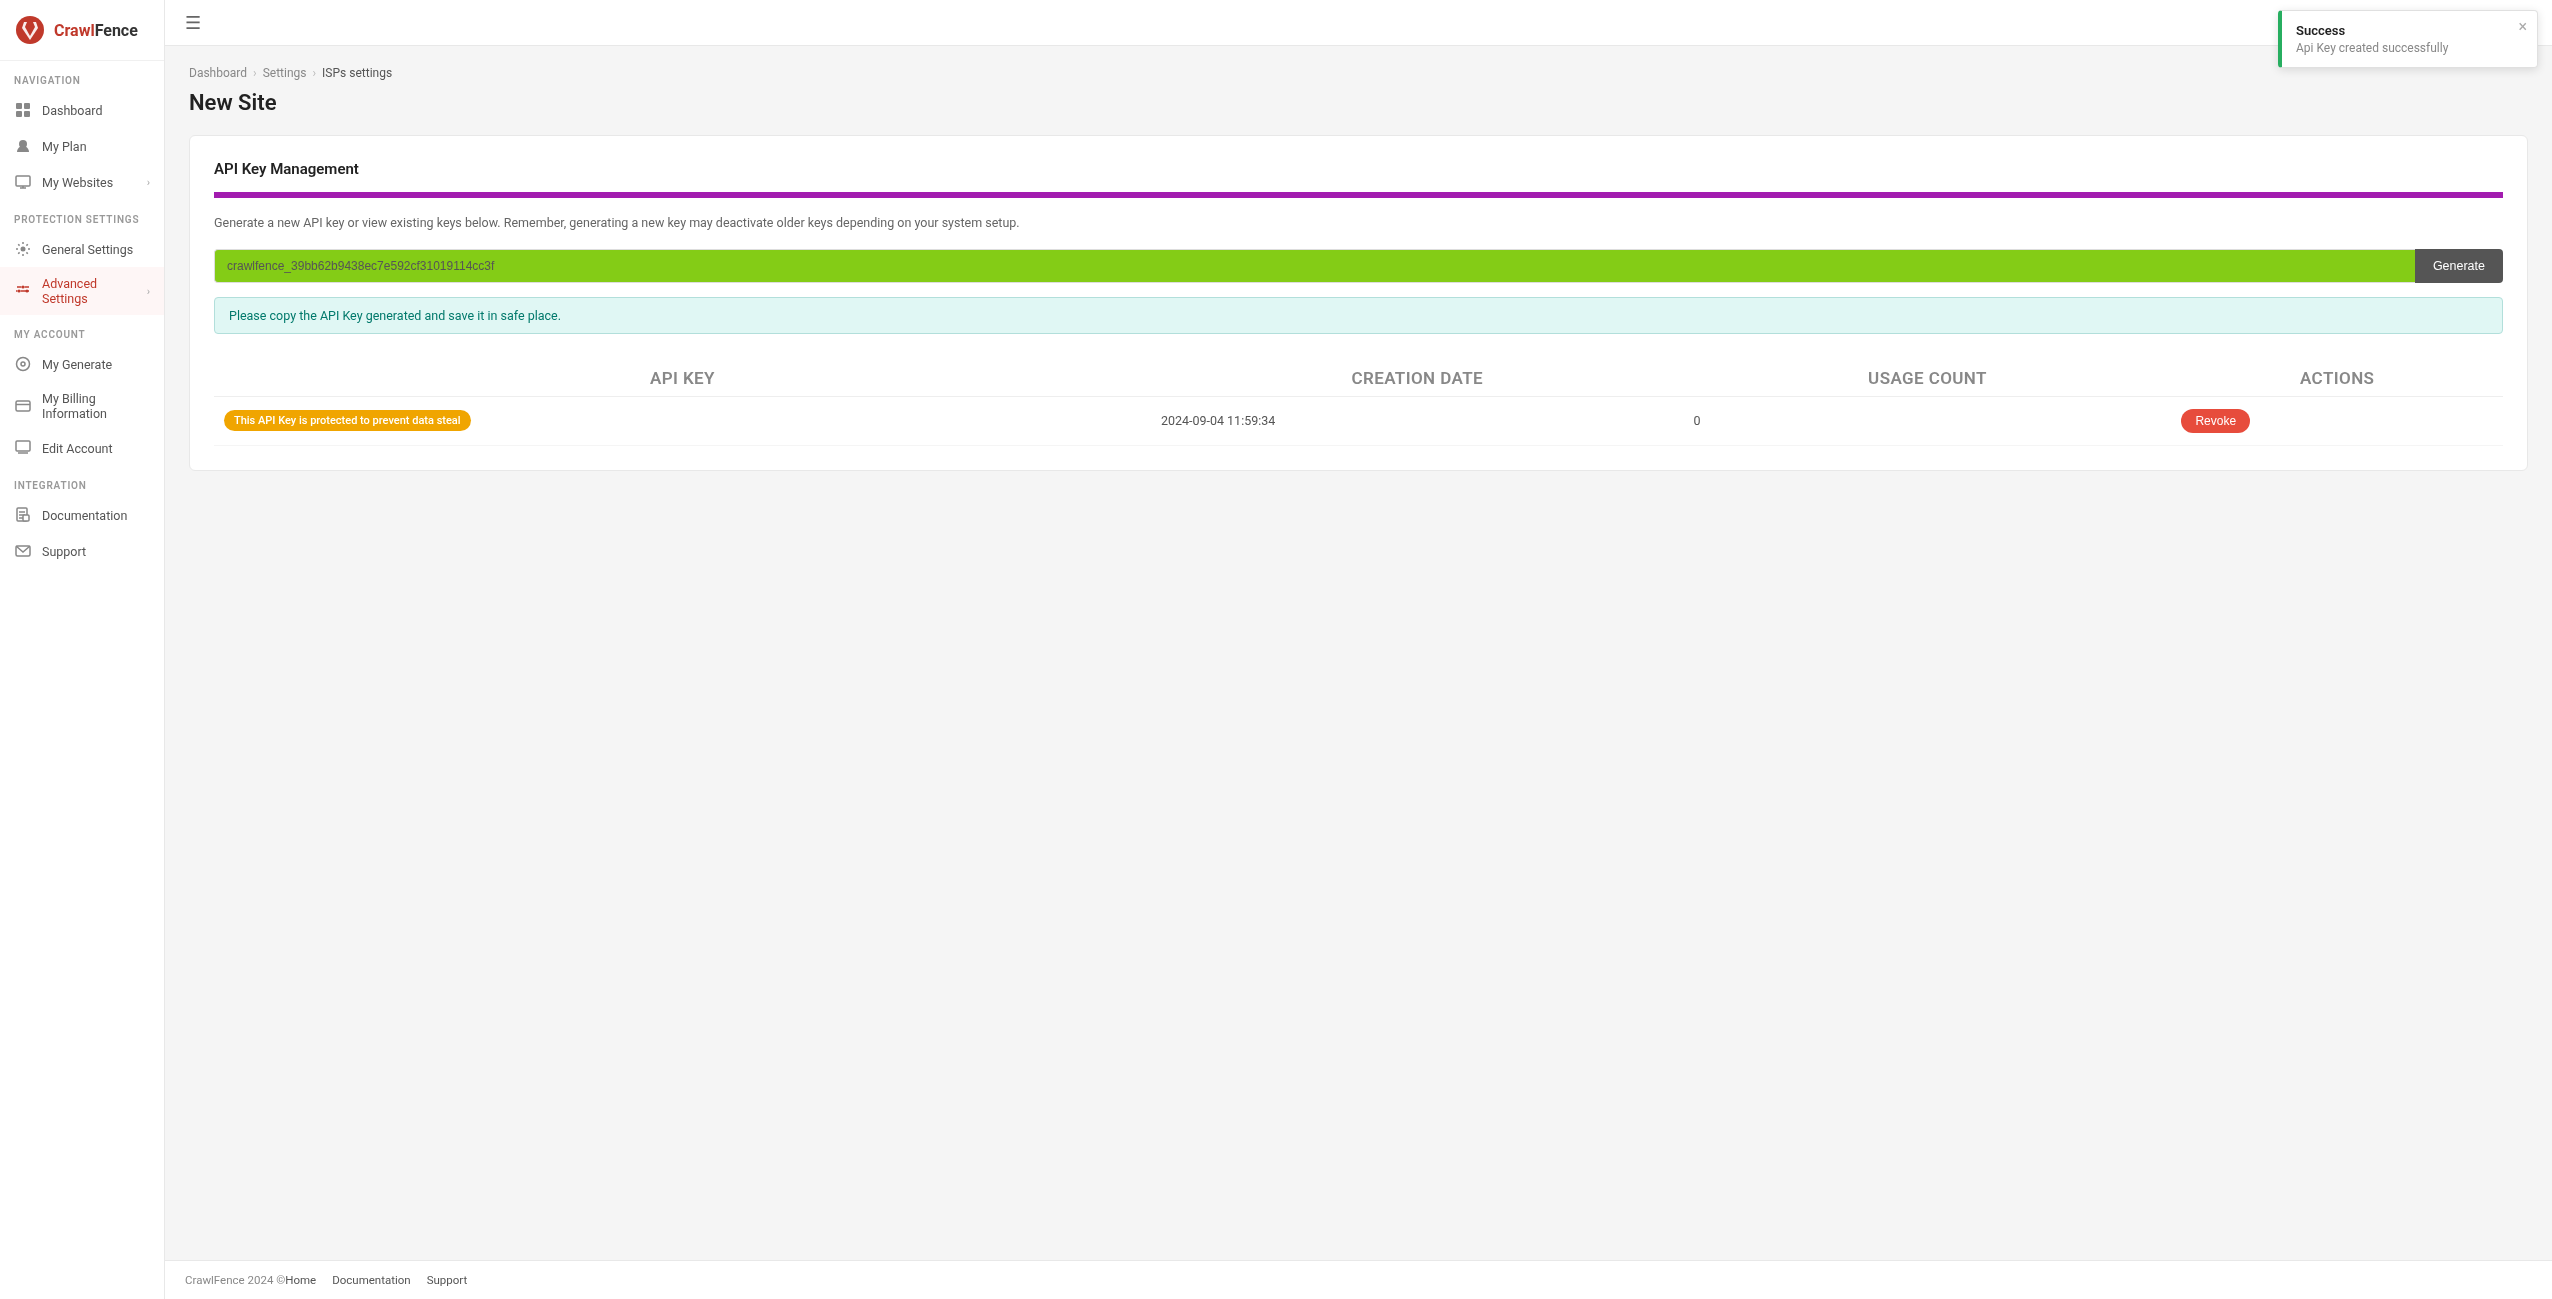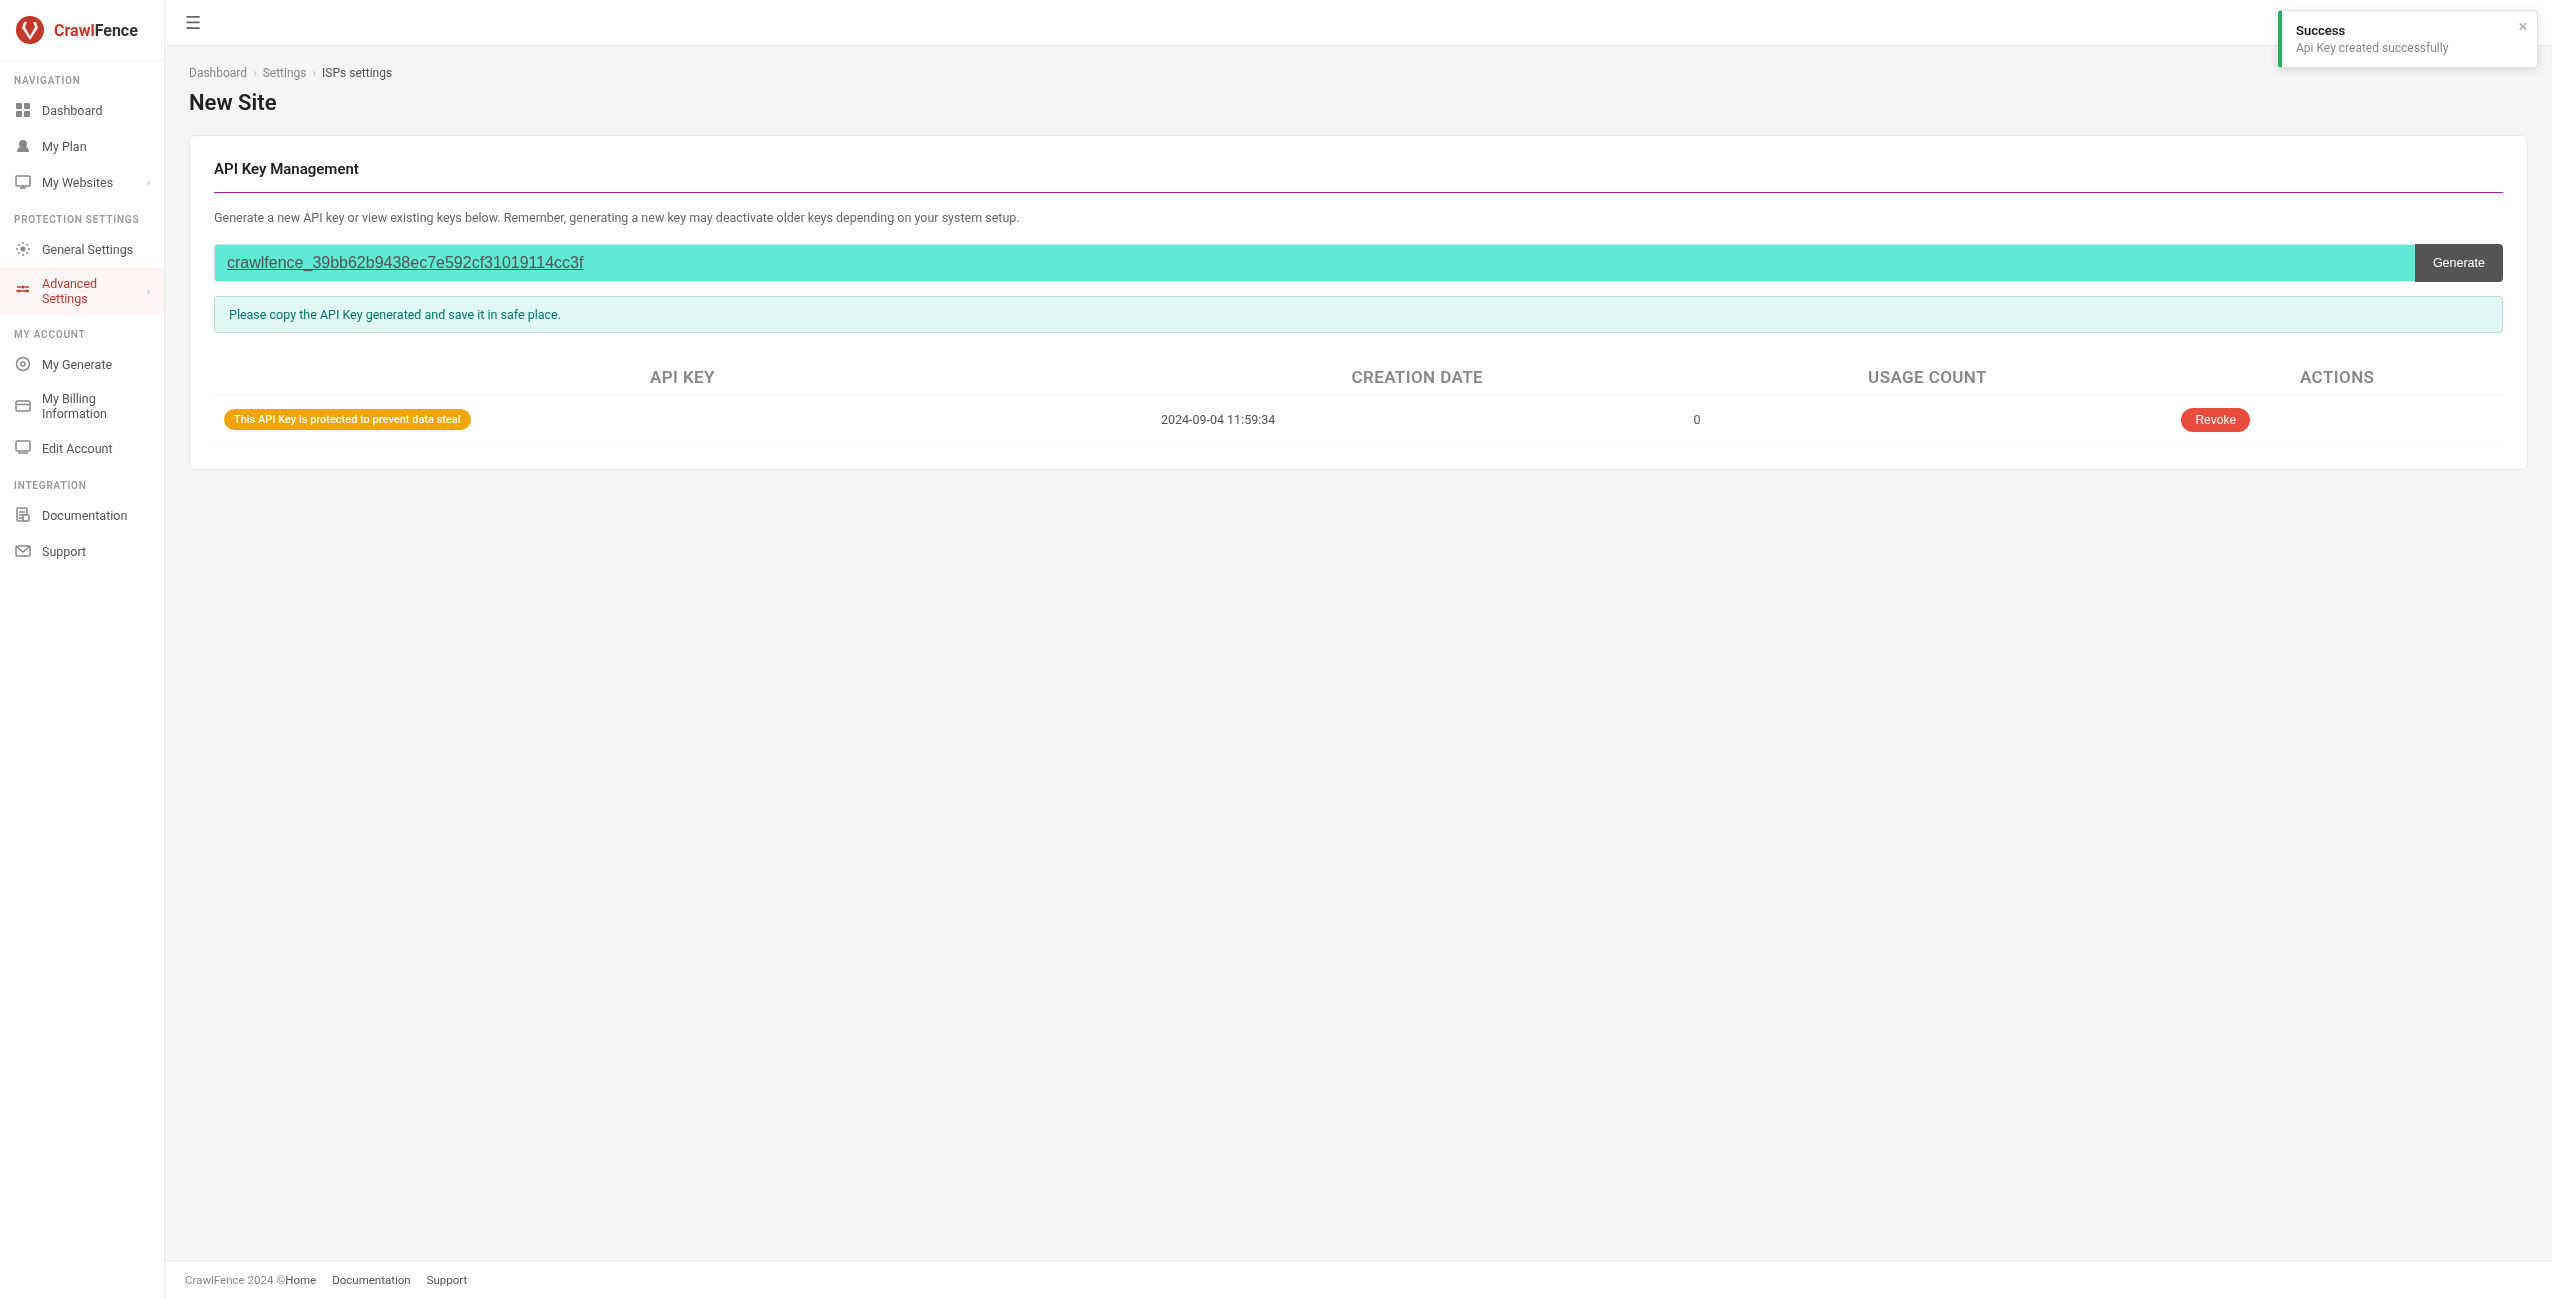--- a/index.html
+++ b/index.html
@@ -124,21 +124,21 @@
       border: 1px solid #e8e8e8;
       padding: 24px;
     }
 
     .card-title {
       font-size: 15px;
       font-weight: 600;
       color: #222;
       margin-bottom: 16px;
       padding-bottom: 14px;
-      border-bottom: 1px solid #a21caf;
+      border-bottom: 6px solid #a21caf;
     }
 
     .description {
       font-size: 12.5px;
       color: #666;
       margin-bottom: 16px;
       line-height: 1.5;
     }
 
     
@@ -146,25 +146,24 @@
       display: flex;
       gap: 0;
       margin-bottom: 14px;
     }
     .api-key-input {
       flex: 1;
       border: 1px solid #ddd;
       border-right: none;
       border-radius: 4px 0 0 4px;
       padding: 9px 12px;
-      font-size: 16px;
+      font-size: 12px;
       color: #555;
-      background: #5eead4;
+      background: #84cc16;
       outline: none;
-      text-decoration: underline;
     }
     .generate-btn {
       background: #555;
       color: #fff;
       border: none;
       padding: 9px 18px;
       border-radius: 0 4px 4px 0;
       cursor: pointer;
       font-size: 12.5px;
       font-weight: 500;

